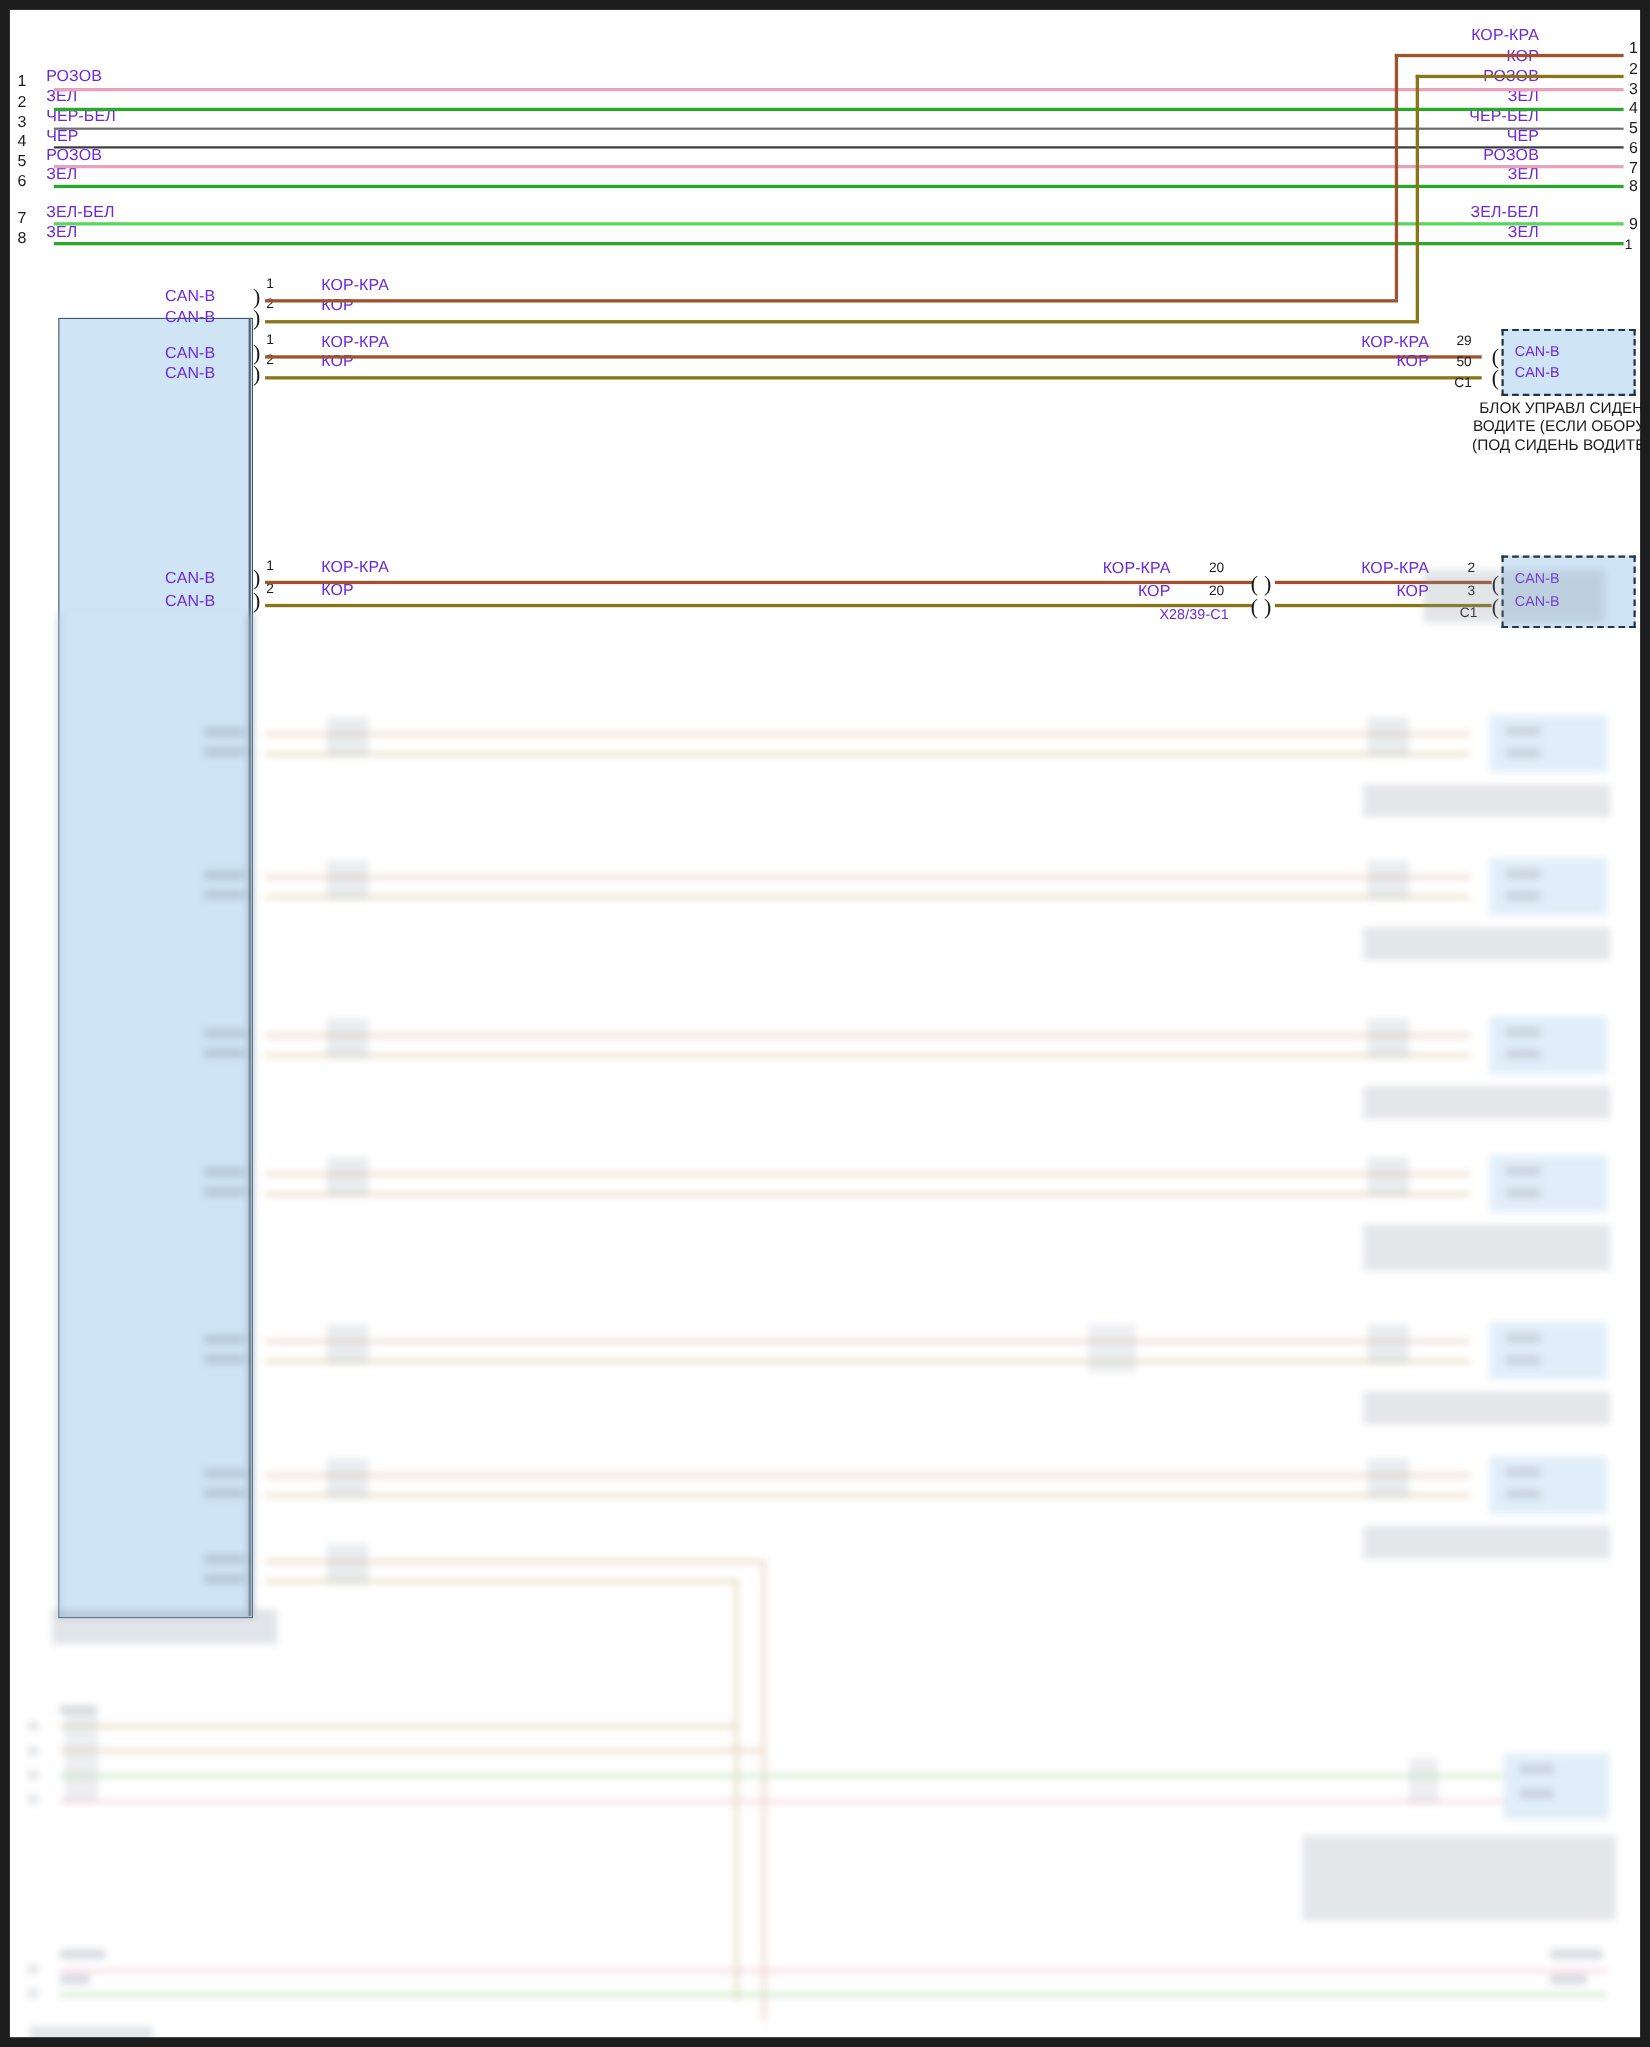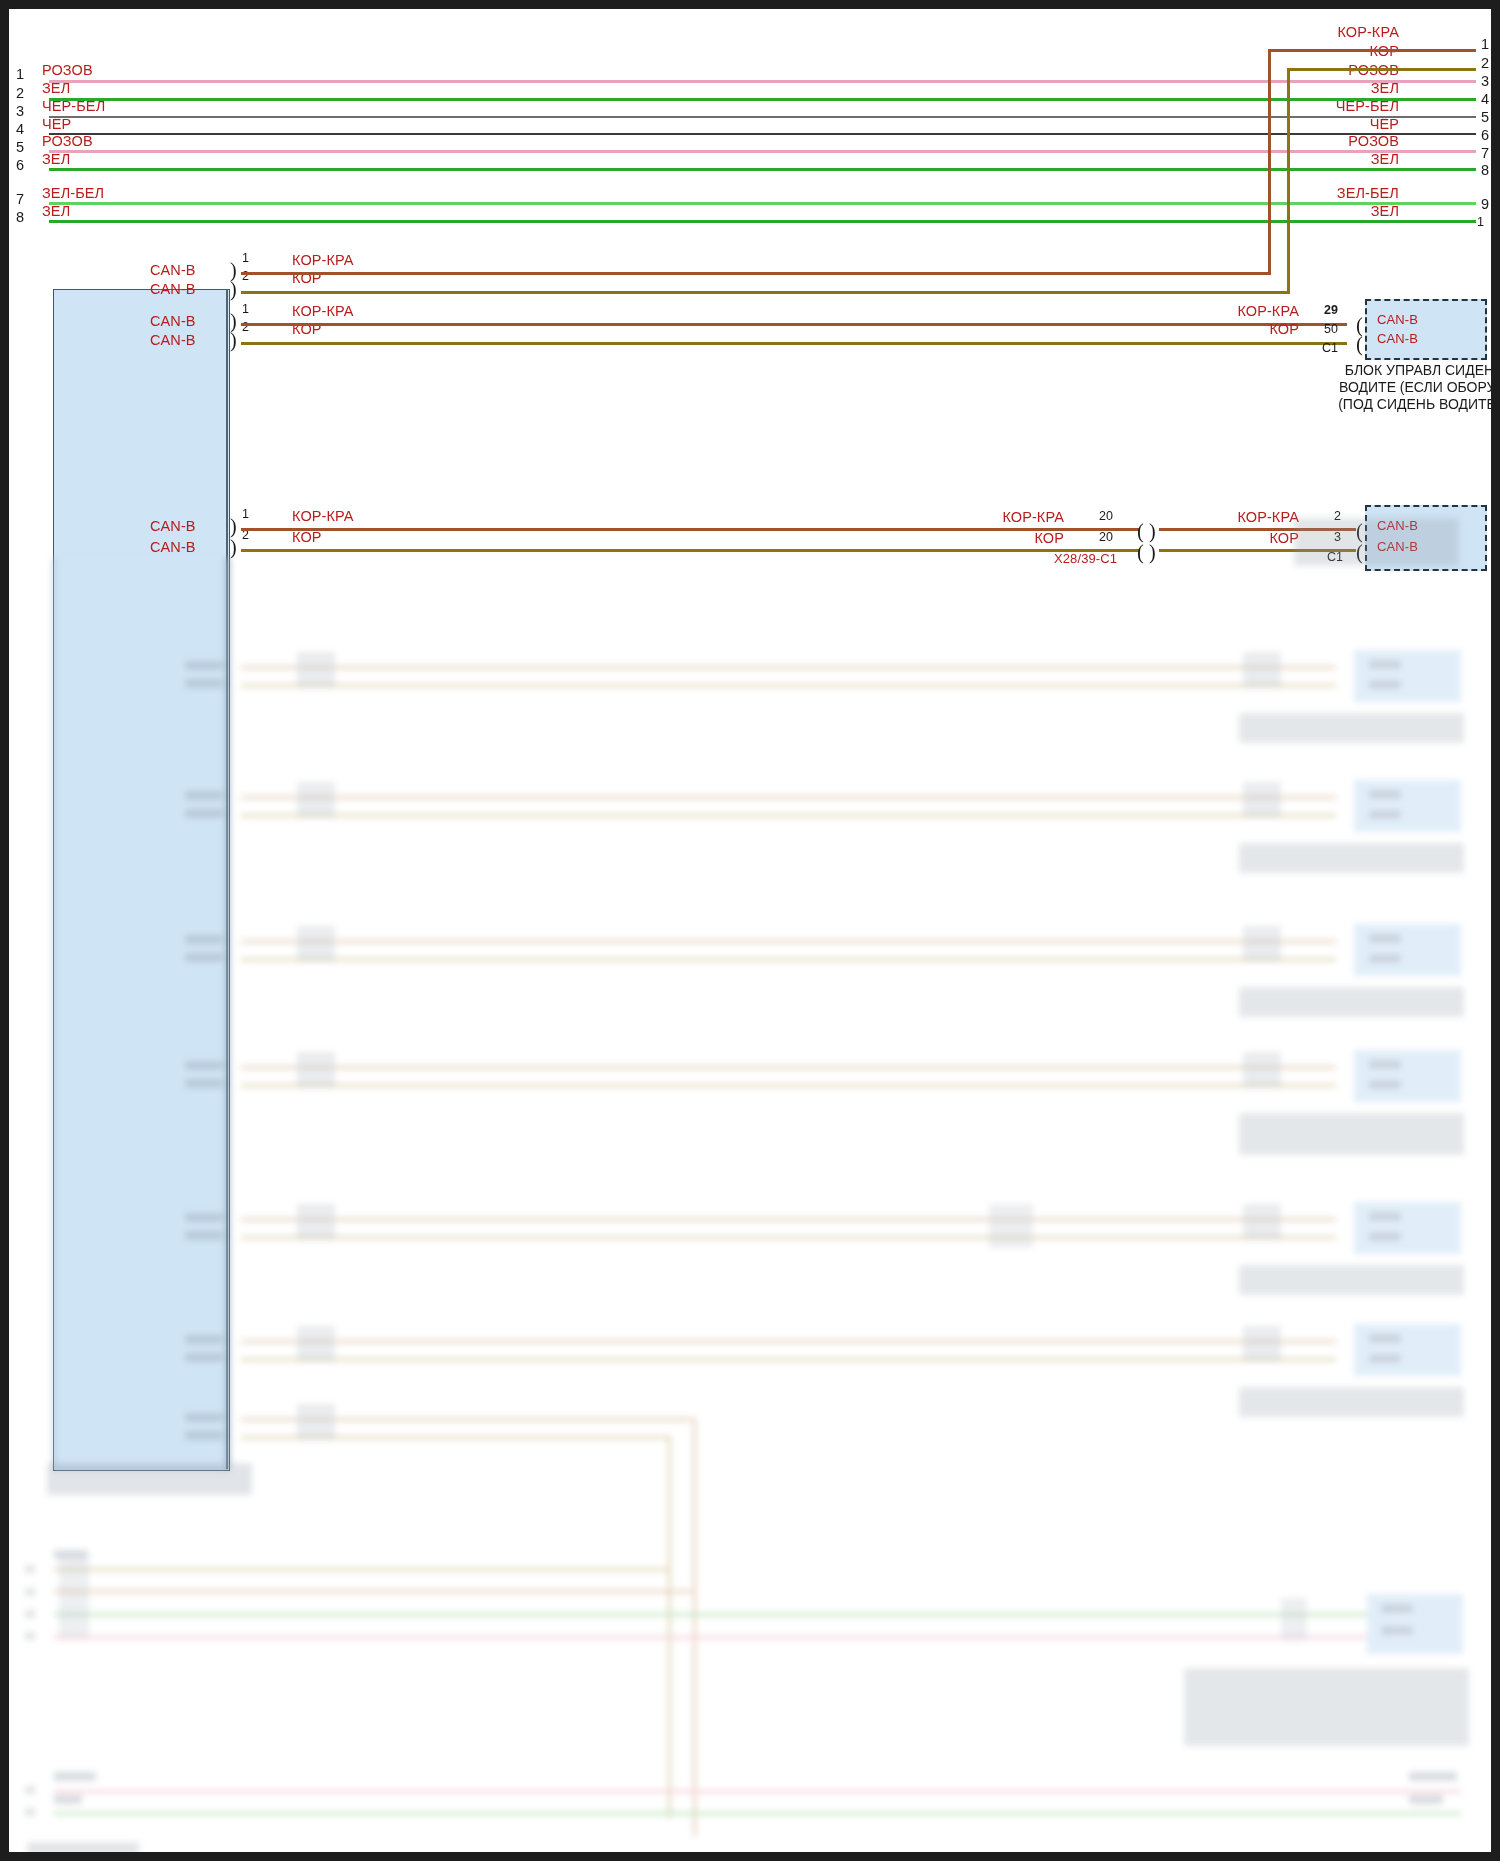--- a/index.html
+++ b/index.html
@@ -17,21 +17,21 @@
   .sheet{position:absolute;left:9px;top:9px;width:1482px;height:1843px;background:#fff;}
   .blur-zone{position:absolute;left:0;top:549px;width:1482px;height:1294px;
              filter:blur(3.2px);opacity:.62;}
 
   
   .w{position:absolute;height:3px;border-radius:0;}
   .wv{position:absolute;width:3px;}
   .w.thin{height:2px;}
 
   
-  .lbl{position:absolute;font-size:14.5px;color:#b91c1c;white-space:nowrap;letter-spacing:.1px;}
+  .lbl{position:absolute;font-size:14.5px;color:#6d28d9;white-space:nowrap;letter-spacing:.1px;}
   .lbl.sm{font-size:13px;}
   .pin{position:absolute;font-size:14.5px;color:#1a1a1a;}
   .pin.sm{font-size:12.5px;}
 
   
   .modbox{position:absolute;background:#cfe4f5;border:1.6px solid #40576d;}
   .modbox-dash{position:absolute;background:#cfe4f5;border:2px dashed #25323f;}
   .cap{position:absolute;font-size:14px;color:#1a1a1a;text-align:center;line-height:1.28;}
 
   
@@ -128,21 +128,21 @@
     <div class="arc" style="left:221px;top:321px;">)</div>
     <div class="pin sm" style="left:233px;top:293px;">1</div>
     <div class="pin sm" style="left:233px;top:311px;">2</div>
     <div class="lbl" style="left:283px;top:294px;">КОР-КРА</div>
     <div class="lbl" style="left:283px;top:312px;">КОР</div>
     <div class="w" style="left:232px;top:314px;width:1106px;background:#a0522d;"></div>
     <div class="w" style="left:232px;top:333px;width:1106px;background:#8a7414;"></div>
 
     <div class="lbl" style="left:1290px;top:294px;text-align:right;transform:translateX(-100%);">КОР-КРА</div>
     <div class="lbl" style="left:1290px;top:312px;text-align:right;transform:translateX(-100%);">КОР</div>
-    <div class="pin sm" style="left:1315px;top:294px;font-weight:bold;">29</div>
+    <div class="pin sm" style="left:1315px;top:294px;">29</div>
     <div class="pin sm" style="left:1315px;top:313px;">50</div>
     <div class="pin sm" style="left:1313px;top:332px;">C1</div>
     <div class="arc l" style="left:1347px;top:306px;">)</div>
     <div class="arc l" style="left:1347px;top:325px;">)</div>
 
     <div class="modbox-dash" style="left:1356px;top:290px;width:118px;height:57px;"></div>
     <div class="lbl sm" style="left:1368px;top:303px;">CAN-B</div>
     <div class="lbl sm" style="left:1368px;top:322px;">CAN-B</div>
 
     <div class="cap" style="left:1310px;top:353px;width:210px;">БЛОК УПРАВЛ СИДЕНЬ</div>

